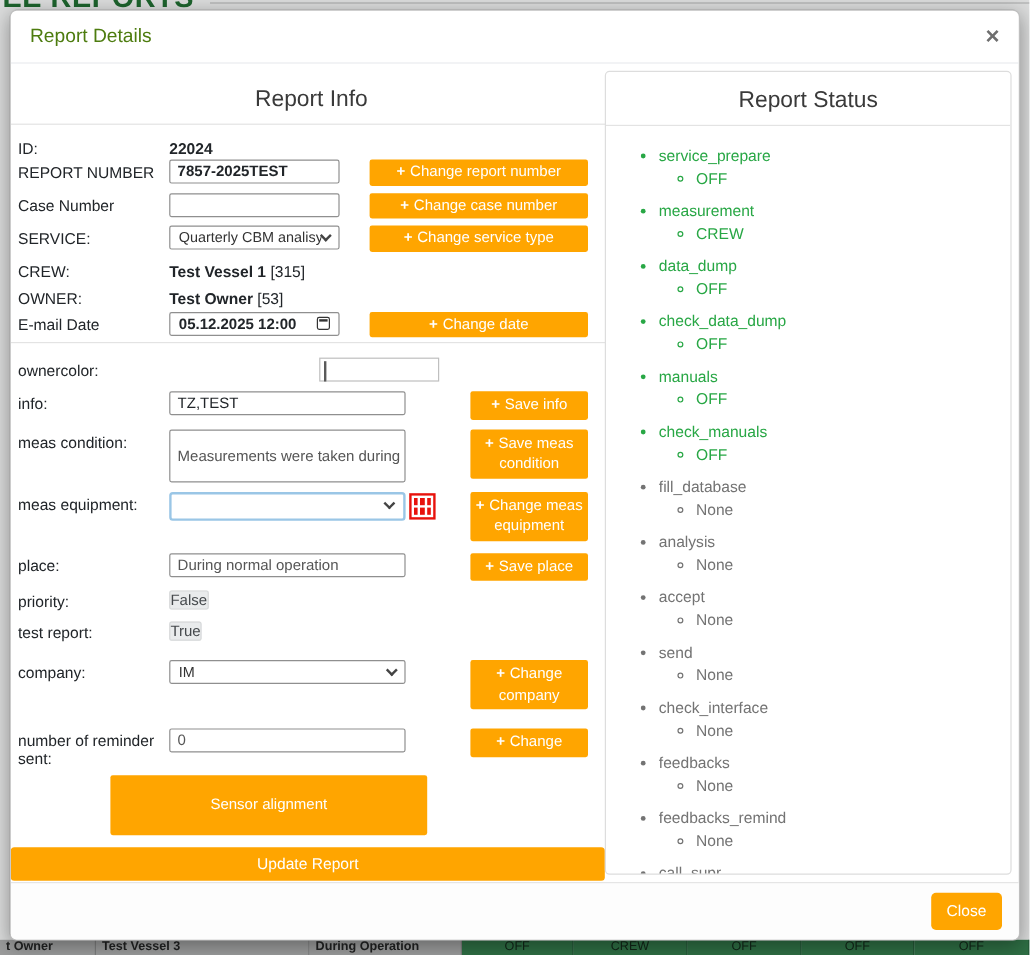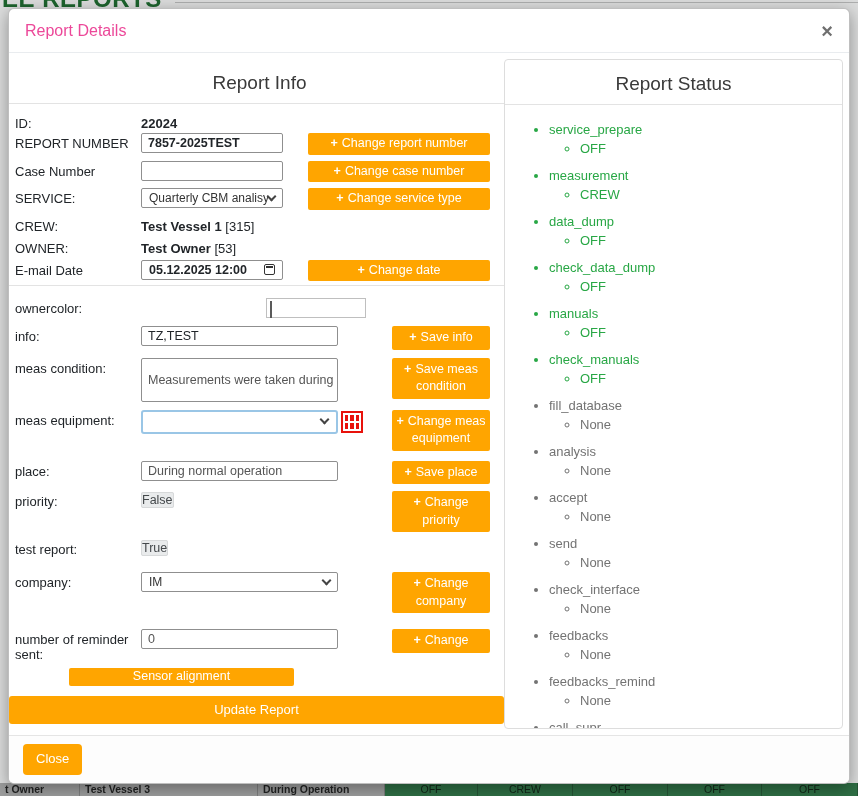--- a/index.html
+++ b/index.html
@@ -27,21 +27,21 @@
   
   .modal {
     position:absolute; left:8px; top:8px; width:842px; height:776px; z-index:2;
     background:#fff; border:1px solid rgba(0,0,0,.25); border-radius:6px;
     box-shadow:0 4px 16px rgba(0,0,0,.35); display:flex; flex-direction:column; overflow:hidden;
   }
   .modal-header {
     flex:0 0 auto; display:flex; align-items:center;
     padding:13px 16px 12px 16px; border-bottom:1px solid #e9ecef;
   }
-  .modal-title { font-size:16px; color:#ec4899; }
+  .modal-title { font-size:16px; color:#4d7c0f; }
   .close-x { margin-left:auto; color:#6f6f6f; font-size:20px; line-height:16px; cursor:pointer; font-weight:bold; }
 
   .modal-body { flex:1 1 auto; display:flex; padding:6px; overflow:hidden; }
   .panel-title { font-size:19px; color:#3a3a3a; text-align:center; padding:13px 0 9px 0; }
   .panel-hr { border:none; border-top:1px solid #e3e3e3; }
 
   
   .left-panel { width:489px; flex:0 0 auto; }
   .left-panel .panel-hr { margin-left:-6px; width:497px; }
   .form { padding-top:9px; }
@@ -99,21 +99,21 @@
   }
 
   .btn {
     display:block; background:#FFA500; color:#fff; border:none; border-radius:2px;
     font-family:"Liberation Sans",sans-serif; font-size:12.5px; line-height:1.4;
     padding:2px 4px; text-align:center; cursor:pointer;
   }
   .btn .plus { font-weight:bold; margin-right:4px; }
   .btn-wide { width:182px; margin-left:auto; margin-right:14px; }
   .btn-narrow { width:98px; margin-left:auto; margin-right:14px; padding:3px 4px; }
-  .btn-mid { width:225px; margin-left:54px; padding:0 4px; }
+  .btn-mid { width:264px; margin-left:77px; padding:16px 4px; }
   .btn-full { width:497px; margin-left:-6px; padding:5px 4px; font-size:13px; border-radius:3px; }
 
   
   .mb2{margin-bottom:2px;} .mb4{margin-bottom:4px;} .mb6{margin-bottom:6px;}
   .mb7{margin-bottom:7px;} .mb8{margin-bottom:8px;} .mb10{margin-bottom:10px;}
   .mb12{margin-bottom:12px;}
   .sect-hr { border:none; border-top:1px solid #e3e3e3; margin:4px 0 12px -6px; width:497px; }
 
   
   .right-card {
@@ -123,21 +123,21 @@
   .status-list { list-style:disc; margin:16px 0 0 44px; padding:0; }
   .status-list > li { margin-bottom:9px; line-height:18px; font-size:13px; }
   .status-list > li.on { color:#28a745; }
   .status-list > li.off { color:#737373; }
   .sub-list { list-style:circle; margin:1px 0 0 31px; padding:0; }
   .sub-list li { line-height:18px; }
 
   
   .modal-footer {
     flex:0 0 48px; border-top:1px solid #e5e5e5; background:#fdfdfd;
-    display:flex; align-items:center; justify-content:flex-start; padding:0 14px;
+    display:flex; align-items:center; justify-content:flex-end; padding:0 14px;
   }
   .btn-close { padding:6px 13px; border-radius:4px; font-size:13px; width:auto; }
 </style>
 </head>
 <body>
 
 <div class="bg-heading">EE REPORTS</div>
 <div class="bg-topline"></div>
 <div class="bg-bottom-row">
     <div class="bgcell grey" style="width: 80px;">t Owner</div>
@@ -256,21 +256,20 @@
 
         <div class="row mb7">
           <span class="lbl">place:</span>
           <span class="fm"><input class="inp" style="color: rgb(85, 85, 85);" value="During normal operation"></span>
           <button class="btn btn-narrow"><span class="plus">+</span><span>Save place</span></button>
         </div>
 
         <div class="row mb7">
           <span class="lbl">priority:</span>
           <span class="fm"><span class="robox">False</span></span>
-          <button class="btn btn-narrow"><span class="plus">+</span><span>Change priority</span></button>
         </div>
 
         <div class="row mb8">
           <span class="lbl">test report:</span>
           <span class="fm"><span class="robox">True</span></span>
         </div>
 
         <div class="row mb12" style="margin-top:14px;">
           <span class="lbl">company:</span>
           <span class="fm">

